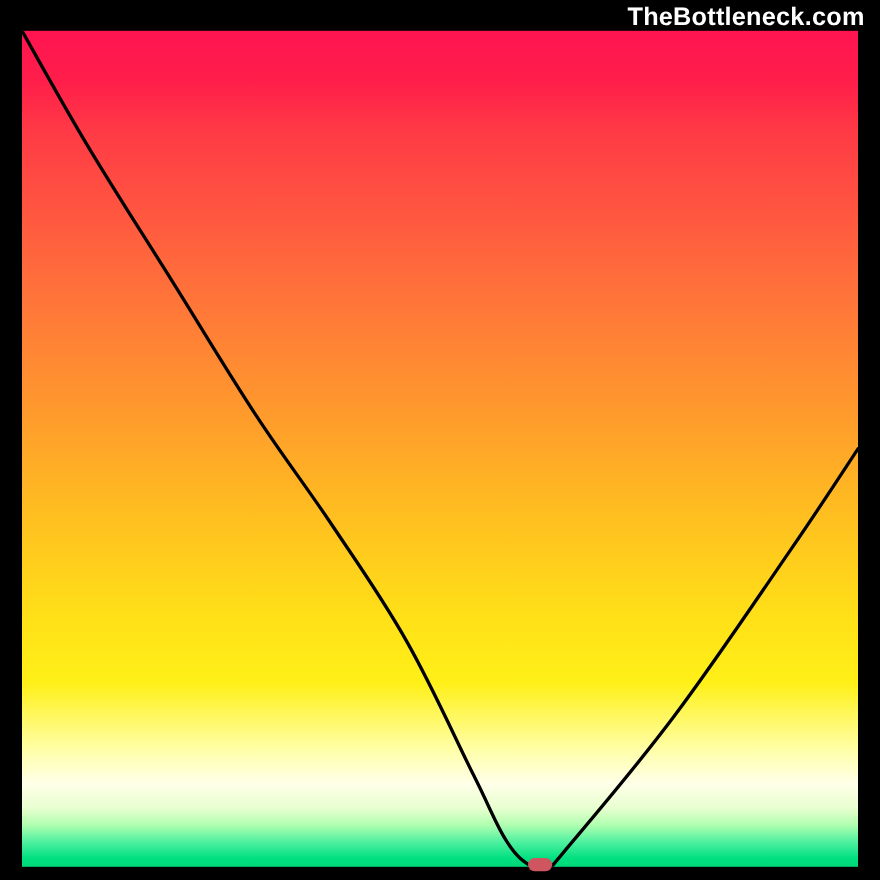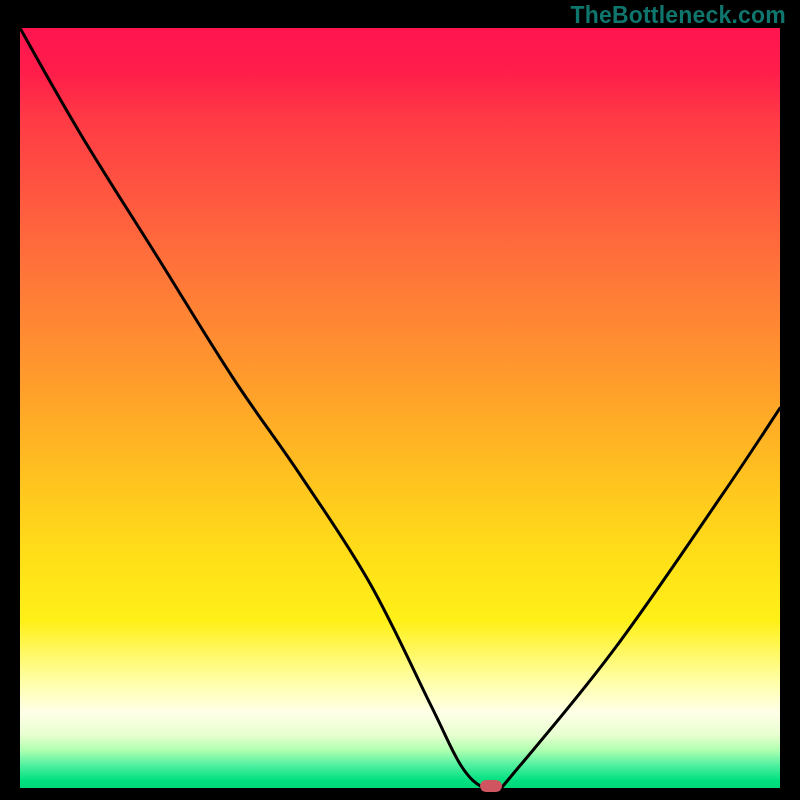--- a/index.html
+++ b/index.html
@@ -13,21 +13,21 @@
   .container {
     position: relative;
     width: 800px;
     height: 800px;
     background: #000;
   }
   .watermark {
     position: absolute;
     top: 2px;
     right: 14px;
-    color: #0f766e;
+    color: #ffffff;
     font-family: Arial, Helvetica, sans-serif;
     font-size: 23px;
     font-weight: 600;
     letter-spacing: 0.2px;
     z-index: 5;
   }
   .plot {
     position: absolute;
     left: 20px;
     top: 28px;

